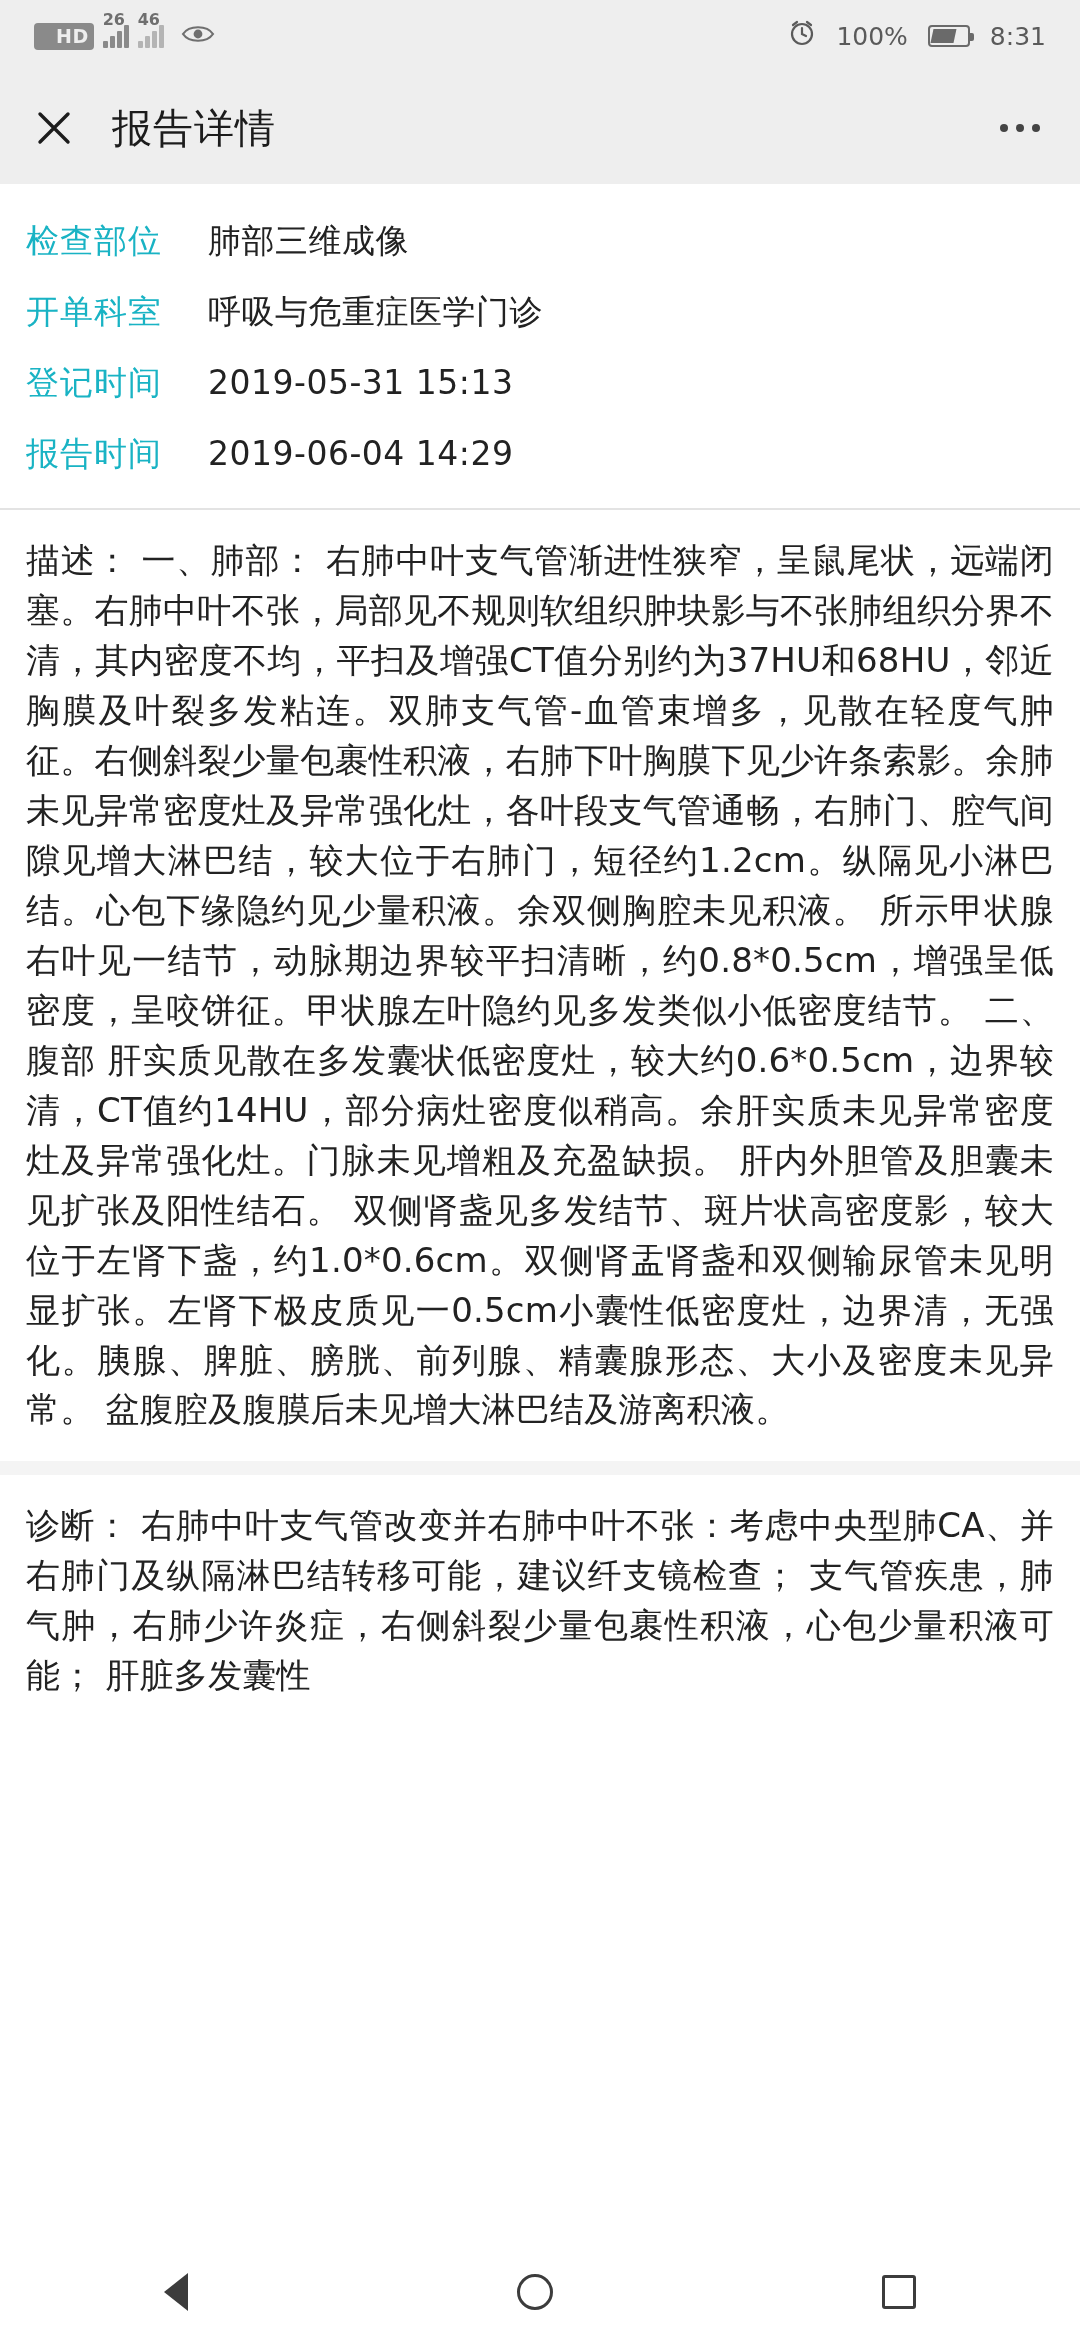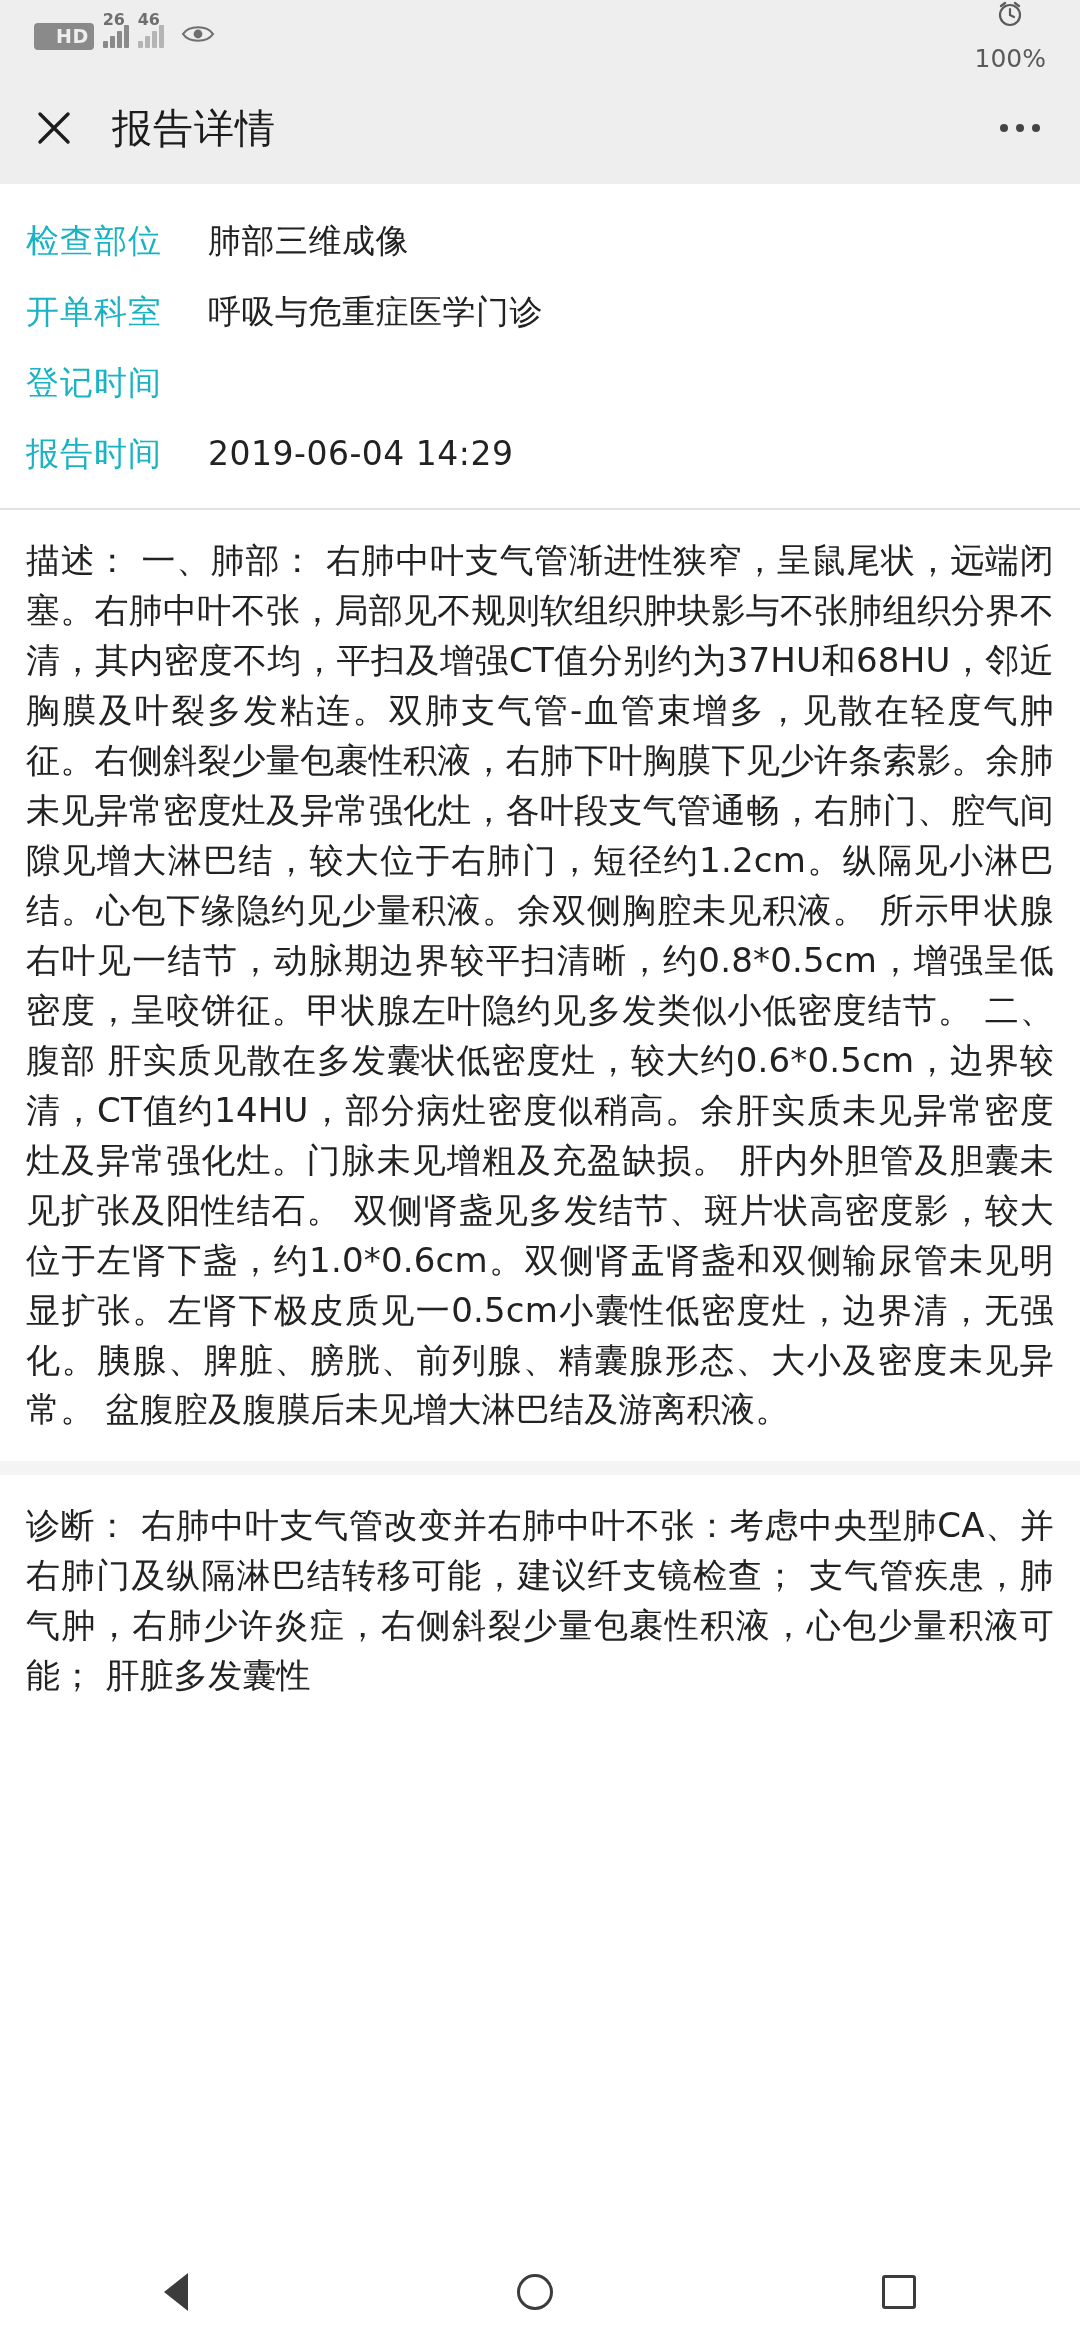--- a/index.html
+++ b/index.html
@@ -48,24 +48,23 @@
   .bars.dim i { background: #b4b4b4; }
   .eye-icon { margin-left: 8px; }
 
   .status-right {
     position: absolute;
     right: 34px;
     top: 0;
     height: 72px;
     display: flex;
     align-items: center;
-    gap: 10px;
+    gap: 20px;
     color: #5a5a5a;
     font-size: 25px;
-    flex-direction: column;
   }
   .battery {
     width: 42px; height: 22px;
     border: 2px solid #6a6a6a;
     border-radius: 4px;
     position: relative;
     display: inline-block;
   }
   .battery::after {
     content: "";
@@ -239,20 +238,21 @@
     <div class="info-row">
       <span class="info-label">检查部位</span>
       <span class="info-value">肺部三维成像</span>
     </div>
     <div class="info-row">
       <span class="info-label">开单科室</span>
       <span class="info-value">呼吸与危重症医学门诊</span>
     </div>
     <div class="info-row">
       <span class="info-label">登记时间</span>
+      <span class="info-value">2019-05-31 15:13</span>
     </div>
     <div class="info-row">
       <span class="info-label">报告时间</span>
       <span class="info-value">2019-06-04 14:29</span>
     </div>
   </div>
 
   <div class="divider"></div>
 
   <div class="block">描述： 一、肺部： 右肺中叶支气管渐进性狭窄，呈鼠尾状，远端闭塞。右肺中叶不张，局部见不规则软组织肿块影与不张肺组织分界不清，其内密度不均，平扫及增强CT值分别约为37HU和68HU，邻近胸膜及叶裂多发粘连。双肺支气管-血管束增多，见散在轻度气肿征。右侧斜裂少量包裹性积液，右肺下叶胸膜下见少许条索影。余肺未见异常密度灶及异常强化灶，各叶段支气管通畅，右肺门、腔气间隙见增大淋巴结，较大位于右肺门，短径约1.2cm。纵隔见小淋巴结。心包下缘隐约见少量积液。余双侧胸腔未见积液。 所示甲状腺右叶见一结节，动脉期边界较平扫清晰，约0.8*0.5cm，增强呈低密度，呈咬饼征。甲状腺左叶隐约见多发类似小低密度结节。 二、腹部 肝实质见散在多发囊状低密度灶，较大约0.6*0.5cm，边界较清，CT值约14HU，部分病灶密度似稍高。余肝实质未见异常密度灶及异常强化灶。门脉未见增粗及充盈缺损。 肝内外胆管及胆囊未见扩张及阳性结石。 双侧肾盏见多发结节、斑片状高密度影，较大位于左肾下盏，约1.0*0.6cm。双侧肾盂肾盏和双侧输尿管未见明显扩张。左肾下极皮质见一0.5cm小囊性低密度灶，边界清，无强化。胰腺、脾脏、膀胱、前列腺、精囊腺形态、大小及密度未见异常。 盆腹腔及腹膜后未见增大淋巴结及游离积液。</div>

